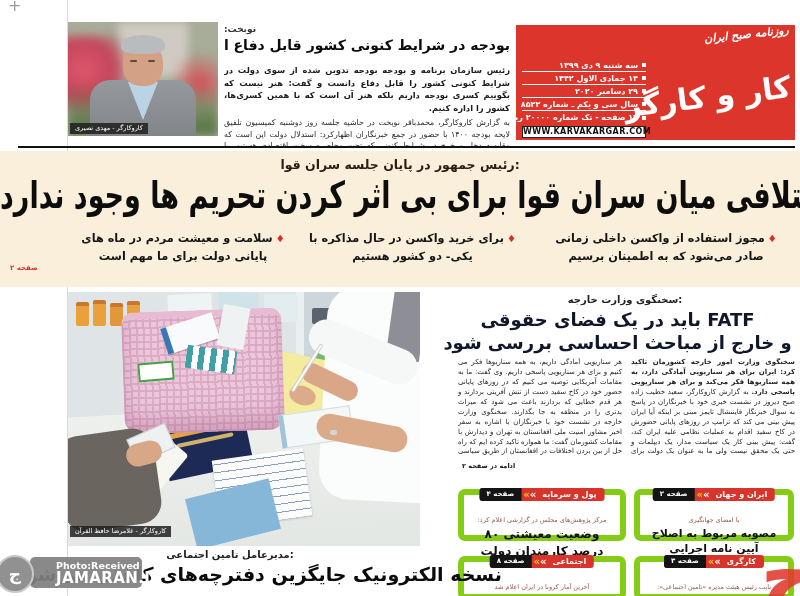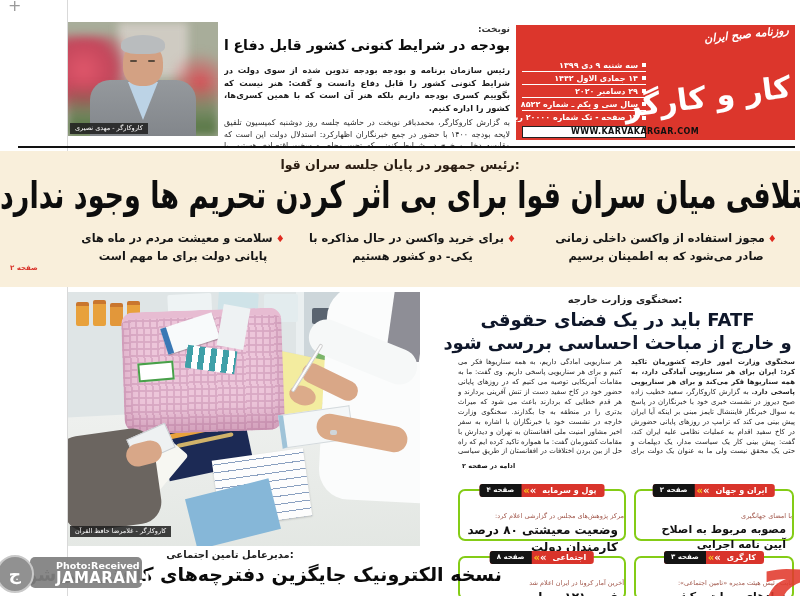--- a/index.html
+++ b/index.html
@@ -20,32 +20,32 @@
   .np-flowers-r { position:absolute; right:-10px; top:26px; width:56px; height:70px; background:radial-gradient(circle at 50% 50%, #d84a52 0%, rgba(216,74,82,0) 70%); filter:blur(5px); }
   .np-greens { position:absolute; left:0; bottom:0; width:150px; height:52px; background:linear-gradient(180deg, rgba(93,122,74,0) 0%, #5d7a4a 80%); filter:blur(4px); }
   .np-suit { position:absolute; left:22px; top:58px; width:106px; height:56px; background:linear-gradient(180deg,#95999d,#82868b); border-radius:20px 20px 0 0; }
   .np-shirt { position:absolute; left:60px; top:60px; width:30px; height:38px; background:#bcd3e6; clip-path:polygon(0 0,100% 0,50% 100%); }
   .np-head { position:absolute; left:55px; top:20px; width:40px; height:44px; background:#d3a183; border-radius:46% 46% 42% 42%; }
   .np-hair { position:absolute; left:53px; top:13px; width:44px; height:19px; background:#b9bcbe; border-radius:50% 50% 35% 35%; }
   .np-eye { position:absolute; width:7px; height:2px; background:#5a4a3c; border-radius:2px; }
   .photo-caption { position:absolute; left:2px; bottom:2px; height:11px; background:rgba(30,30,30,.85); color:#fff; font-size:6.5px; line-height:11px; padding:0 5px; white-space:nowrap; }
 
   .nobakht-article { left:224px; top:24px; width:286px; height:122px; overflow:hidden; direction:rtl; color:#1c1c1c; }
-  .na-kicker { text-align:right; font-size:9px; font-weight:bold; color:#333; }
+  .na-kicker { text-align:left; font-size:9px; font-weight:bold; color:#333; }
   .na-headline { text-align:center; font-size:14px; font-weight:bold; color:#0c0c0c; white-space:nowrap; margin-top:3px; }
   .na-lead { font-size:8.4px; font-weight:bold; text-align:justify; line-height:1.5; margin-top:11px; }
   .na-body { font-size:7.9px; text-align:justify; line-height:1.45; margin-top:3px; color:#2a2a2a; }
 
   .masthead { left:516px; top:25px; width:279px; height:115px; background:#dc362c; overflow:hidden; }
   .mh-tagline { position:absolute; right:6px; top:3px; color:#fff; font-size:11px; font-weight:bold; font-style:italic; transform:rotate(-6deg); white-space:nowrap; }
   .mh-title { position:absolute; right:4px; top:44px; color:#fff; font-size:30px; font-weight:bold; white-space:nowrap; transform:rotate(-7deg); transform-origin:right center; letter-spacing:-1px; z-index:1; }
   .mh-dates { position:absolute; left:6px; top:34px; width:124px; z-index:2; direction:rtl; }
   .mh-date-row { display:flex; align-items:center; height:13px; border-bottom:1px solid #fff; color:#fff; font-size:8px; font-weight:bold; white-space:nowrap; }
   .mh-bullet { width:4px; height:4px; background:#fff; margin-left:4px; flex:0 0 auto; }
-  .mh-site { position:absolute; left:6px; top:101px; width:124px; height:12px; background:#fff; border:1px solid #222; color:#101010; font-size:8px; font-weight:bold; text-align:center; line-height:10px; letter-spacing:.4px; z-index:2;padding-left:48px; }
+  .mh-site { position:absolute; left:6px; top:101px; width:124px; height:12px; background:#fff; border:1px solid #222; color:#101010; font-size:8px; font-weight:bold; text-align:center; line-height:10px; letter-spacing:.4px; z-index:2; }
 
   .top-rule { left:18px; top:146px; width:777px; height:2px; background:#121212; }
 
   
   .lead-band { left:0; top:151px; width:800px; height:136px; background:#f9efdb; }
   .lead-kicker { position:absolute; left:0; top:6px; width:100%; text-align:center; font-size:12.5px; font-weight:bold; color:#2b1d12; }
   .lead-headline { position:absolute; left:0; top:22px; width:100%; text-align:center; font-size:27px; font-weight:bold; color:#0d0d0d; white-space:nowrap; transform:scaleY(1.38); transform-origin:top center; letter-spacing:-.5px; }
   .lead-bullet { position:absolute; top:79px; direction:rtl; text-align:center; font-size:11.3px; font-weight:bold; color:#151515; line-height:1.6; }
   .diamond { color:#e02b20; font-size:10px; margin-left:3px; }
   .lead-pageref { position:absolute; left:10px; top:113px; font-size:7px; font-weight:bold; color:#d9342b; }
@@ -72,21 +72,21 @@
   .customer-hand { position:absolute; left:58px; top:150px; width:36px; height:23px; background:#d8a788; border-radius:12px; transform:rotate(-14deg); }
   .customer-card { position:absolute; left:62px; top:138px; width:42px; height:27px; background:#eef1f2; border:1px solid #c8ccd0; transform:rotate(-24deg); }
 
   
   .fatf-kicker { left:455px; top:294px; width:340px; text-align:center; font-size:10px; font-weight:bold; color:#222; }
   .fatf-headline { left:440px; top:308px; width:355px; text-align:center; font-size:18px; font-weight:bold; color:#0f172a; line-height:1.3; direction:rtl; }
   .fatf-body { left:458px; top:358px; width:337px; height:102px; overflow:hidden; direction:rtl; text-align:justify; font-size:7px; line-height:1.42; color:#222; columns:2; column-gap:9px; }
   .fatf-continued { left:462px; top:462px; font-size:6.5px; font-weight:bold; color:#111; }
 
   
-  .news-box { position:absolute; background:#fff; border:2px solid #84cc16; border-radius:7px; direction:rtl; padding-top:9px; }
+  .news-box { position:absolute; background:#fff; border:6px solid #84cc16; border-radius:7px; text-align:center; direction:rtl; padding-top:9px; }
   .nb-header { position:absolute; top:-7px; left:50%; transform:translateX(-50%); display:flex; align-items:center; background:#d9342b; border-radius:3px; height:13px; direction:ltr; white-space:nowrap; }
   .nb-page { background:#141414; color:#fff; font-size:7px; font-weight:bold; padding:0 7px; line-height:13px; border-radius:3px 0 0 3px; }
   .nb-chev { color:#f6c51e; font-size:10px; font-weight:bold; line-height:13px; margin:0 0 0 2px; }
   .nb-chev2 { color:#ffffff; font-size:10px; font-weight:bold; line-height:13px; }
   .nb-section { color:#fff; font-size:8px; font-weight:bold; padding:0 8px 0 6px; line-height:13px; }
   .nb-kicker { font-size:6.5px; color:#a1564a; margin-top:12px; }
   .nb-headline { font-size:12px; font-weight:bold; color:#111; line-height:1.4; padding:2px 6px 0; }
 
   
   .ss-kicker { left:80px; top:549px; width:300px; text-align:center; font-size:10px; font-weight:bold; color:#222; }

